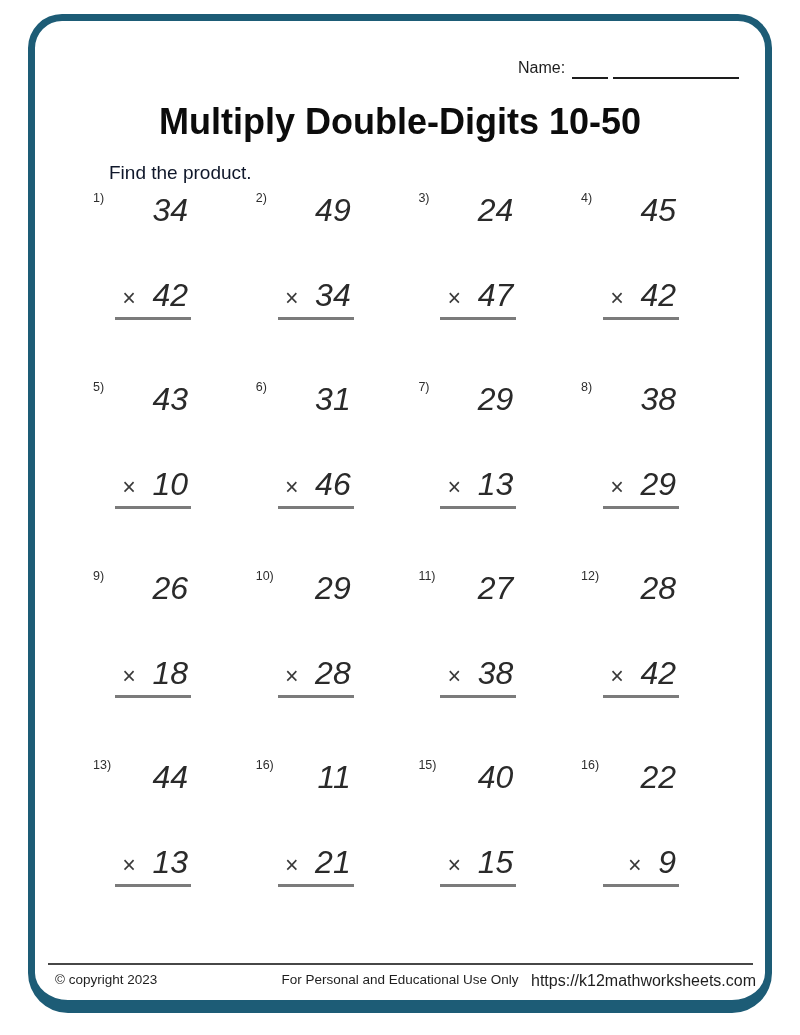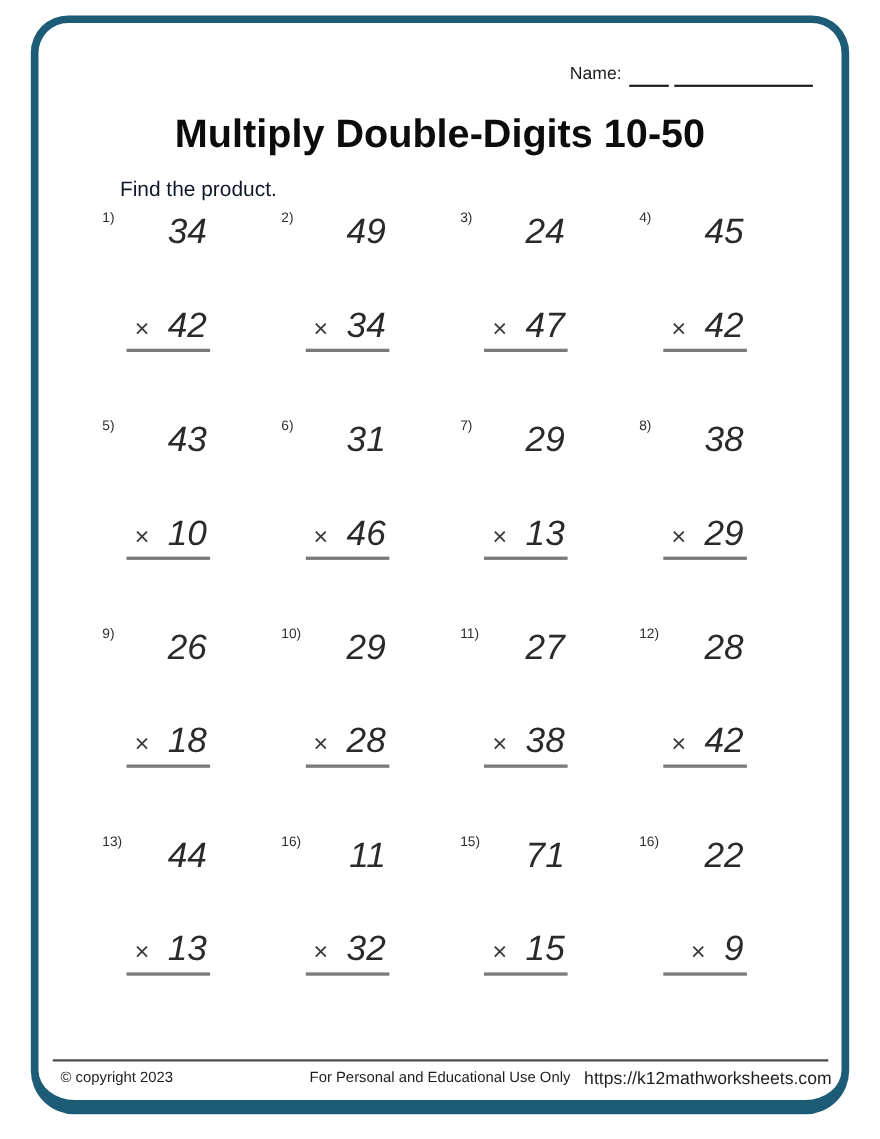--- a/index.html
+++ b/index.html
@@ -236,30 +236,30 @@
       <div class="rule"></div>
     </div>
   </div>
 
   <div class="problem">
     <span class="plabel">16)</span>
     <div class="pbody">
       <div class="top-num">11</div>
       <div class="bottom-row">
         <span class="times">×</span>
-        <span class="bot-num">32</span>
+        <span class="bot-num">21</span>
       </div>
       <div class="rule"></div>
     </div>
   </div>
 
   <div class="problem">
     <span class="plabel">15)</span>
     <div class="pbody">
-      <div class="top-num">71</div>
+      <div class="top-num">40</div>
       <div class="bottom-row">
         <span class="times">×</span>
         <span class="bot-num">15</span>
       </div>
       <div class="rule"></div>
     </div>
   </div>
 
   <div class="problem">
     <span class="plabel">16)</span>

